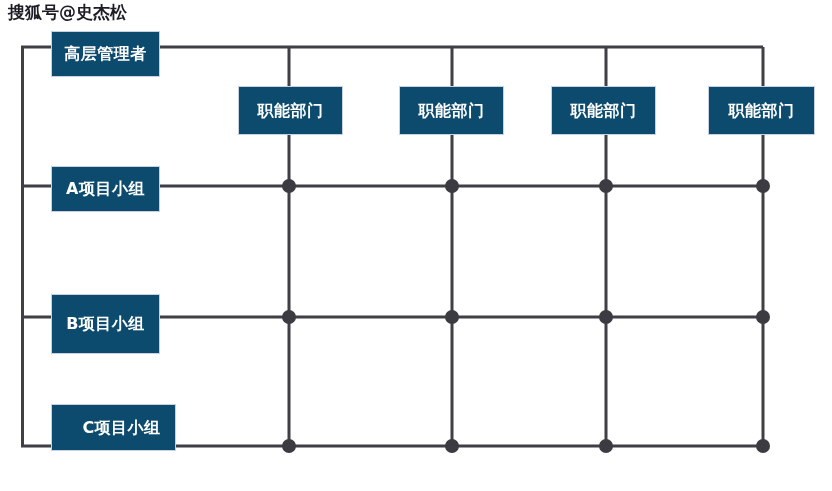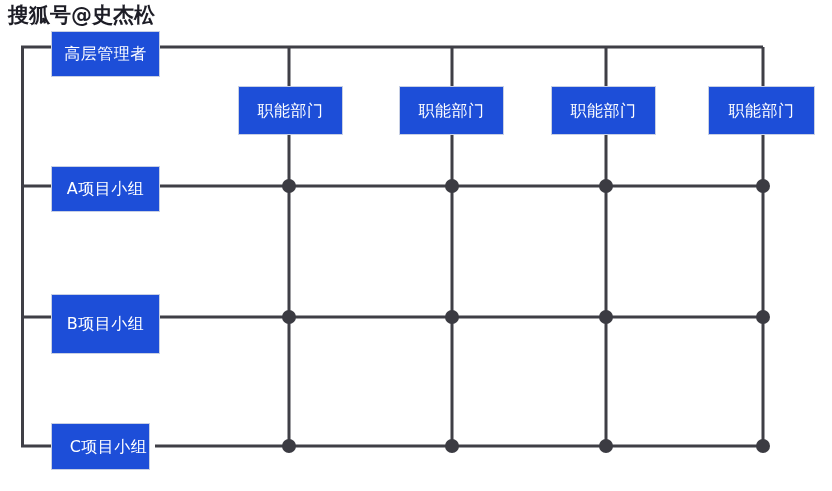--- a/index.html
+++ b/index.html
@@ -23,39 +23,40 @@
   #wiring {
     position: absolute;
     left: 0;
     top: 0;
     width: 832px;
     height: 491px;
   }
   .node {
     position: absolute;
     box-sizing: border-box;
-    background: #1d4ed8;
+    background: #0c4a6e;
     border: 1px solid #c8d0e4;
     color: #ffffff;
     display: flex;
     align-items: center;
     justify-content: center;
     font-size: 16px;
     letter-spacing: 0.5px;
     white-space: nowrap;
     z-index: 3;
+    font-weight: bold;
   }
   .node-label {
     line-height: 1;
   }
   #watermark {
     position: absolute;
     left: 8px;
     top: 1px;
-    font-size: 21px;
+    font-size: 17px;
     font-weight: bold;
     color: #1d1d26;
     letter-spacing: 0px;
     white-space: nowrap;
     z-index: 5;
     text-shadow:
       -1px -1px 0 rgba(255,255,255,0.85),
        1px -1px 0 rgba(255,255,255,0.85),
       -1px  1px 0 rgba(255,255,255,0.85),
        1px  1px 0 rgba(255,255,255,0.85);
@@ -121,19 +122,19 @@
   <div class="node" style="left:708px; top:86px; width:107px; height:49px;">
     <span class="node-label">职能部门</span>
   </div>
 
   <div class="node" style="left:51px; top:166px; width:109px; height:46px;">
     <span class="node-label">A项目小组</span>
   </div>
   <div class="node" style="left:51px; top:294px; width:109px; height:60px;">
     <span class="node-label">B项目小组</span>
   </div>
-  <div class="node" style="left:51px; top:423px; width:99px; height:47px;padding-left:16px;">
+  <div class="node" style="left:51px; top:404px; width:125px; height:47px;padding-left:16px;">
     <span class="node-label">C项目小组</span>
   </div>
 
   <div id="watermark">搜狐号@史杰松</div>
 
 </div>
 
 </body></html>

